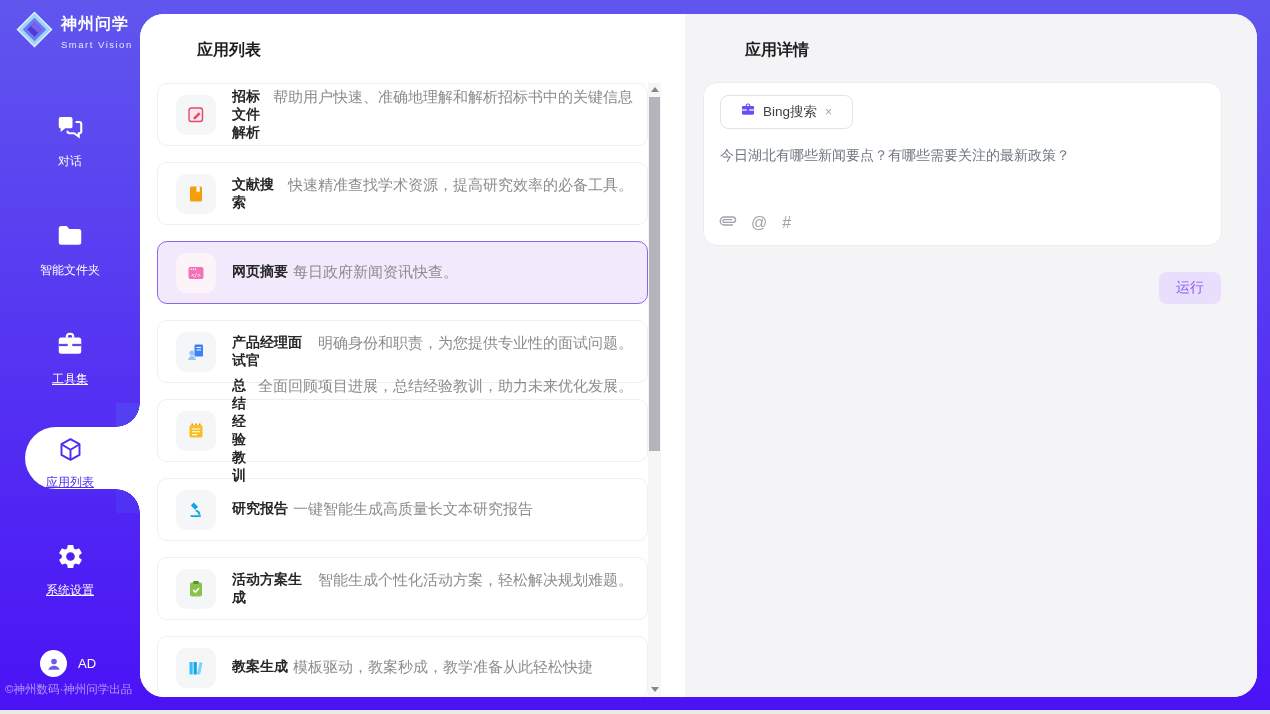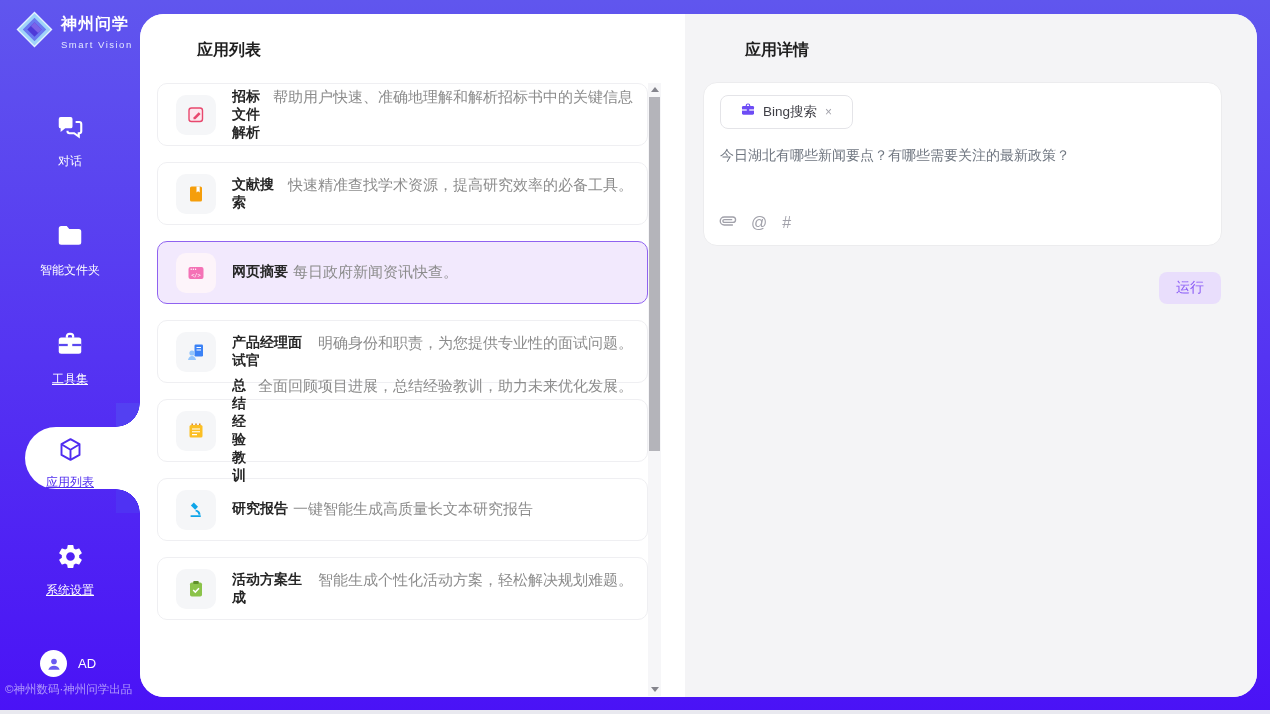--- a/index.html
+++ b/index.html
@@ -257,20 +257,33 @@
             <rect x="7.2" y="2" width="5.6" height="3" rx="1" fill="#5f8f2a"></rect>
             <path d="M7.2 11l2.1 2.1 3.7-3.8" stroke="#fff" stroke-width="1.5" fill="none"></path>
           </svg>
         </span>
         <span class="card-text">
           <span class="card-title">活动方案生成</span>
           <span class="card-desc">智能生成个性化活动方案，轻松解决规划难题。</span>
         </span>
       </div>
 
+      <div class="app-card">
+        <span class="tile">
+          <svg viewBox="0 0 20 20" width="20" height="20">
+            <rect x="3.5" y="4" width="3.2" height="12.5" rx=".6" fill="#38bdf8"></rect>
+            <rect x="7.6" y="4" width="3.2" height="12.5" rx=".6" fill="#0ea5e9"></rect>
+            <rect x="12.2" y="4.2" width="3.2" height="12.3" rx=".6" fill="#7dd3fc" transform="rotate(12 13.8 10.3)"></rect>
+          </svg>
+        </span>
+        <span class="card-text">
+          <span class="card-title">教案生成</span>
+          <span class="card-desc">模板驱动，教案秒成，教学准备从此轻松快捷</span>
+        </span>
+      </div>
 
     </div>
 
     <div class="scrollbar">
       <span class="sb-arrow-up">
           <span class="tri-up"></span>
         </span>
       <span class="sb-thumb"></span>
       <span class="sb-arrow-down">
           <span class="tri-down"></span>

